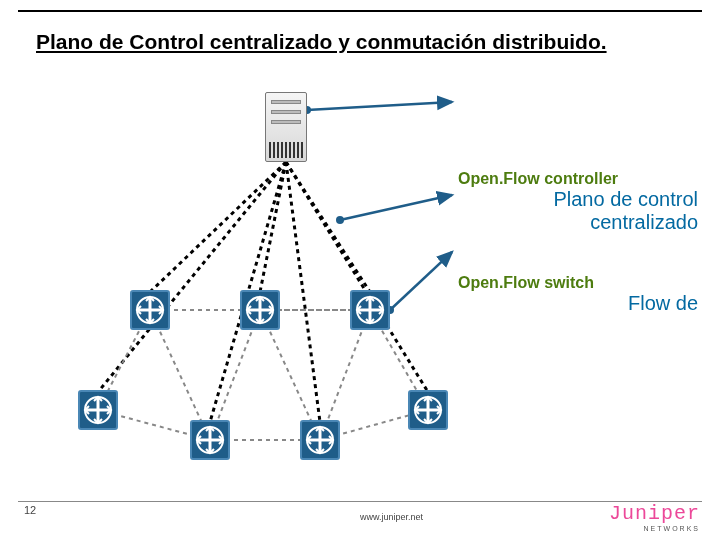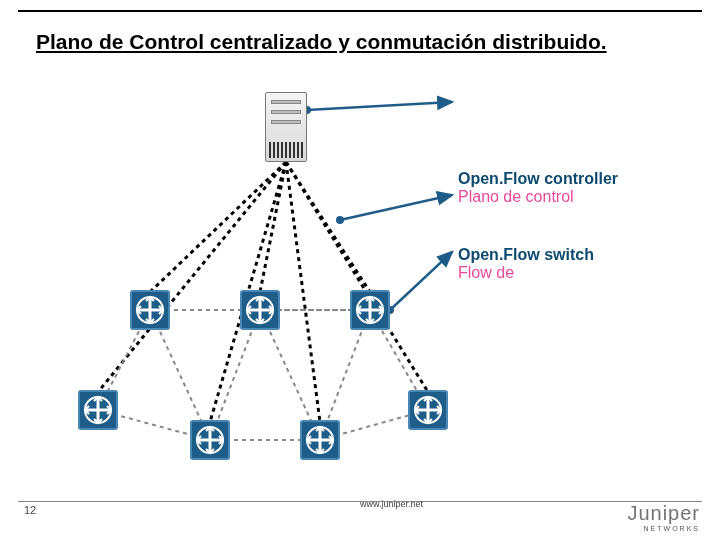--- a/index.html
+++ b/index.html
@@ -11,28 +11,28 @@
   .svglayer { position: absolute; inset: 0; }
   .server { position: absolute; left: 265px; top: 12px; width: 42px; height: 70px; }
   .server .case { position: absolute; inset: 0; background: linear-gradient(#f5f5f5,#d8d8d8); border: 1px solid #777; border-radius: 2px; }
   .server .grill { position: absolute; left: 4px; right: 4px; bottom: 4px; height: 16px; background: repeating-linear-gradient(90deg,#333 0 2px,#ddd 2px 4px); }
   .server .slot { position: absolute; left: 6px; right: 6px; height: 4px; background: #bbb; border: 1px solid #888; }
   .switch { position: absolute; width: 40px; height: 40px; }
   .switch .bg { position: absolute; inset: 0; background: #1f5d89; border: 2px solid #4a87b5; border-radius: 3px; }
   .switch svg { position: absolute; inset: 4px; }
   .annos { position: absolute; left: 458px; top: 90px; width: 240px; }
   .anno { margin-bottom: 40px; }
-  .anno .h { font-weight: bold; font-size: 16px; color: #0c4a6e; }
-  .anno .s { font-size: 16px; color: #ec4899; }
+  .anno .h { font-weight: bold; font-size: 16px; color: #4d7c0f; }
+  .anno .s { font-size: 20px; color: #0369a1; text-align: right; }
   .footerbar { position: absolute; bottom: 38px; left: 18px; right: 18px; height: 1px; background: #888; }
   .pageno { position: absolute; bottom: 24px; left: 24px; font-size: 11px; color: #444; }
   .copy { position: absolute; bottom: 14px; left: 200px; font-size: 9px; color: #444; }
-  .url { position: absolute; bottom: 31px; left: 360px; font-size: 9px; color: #444; }
+  .url { position: absolute; bottom: 18px; left: 360px; font-size: 9px; color: #444; }
   .logo { position: absolute; bottom: 8px; right: 20px; text-align: right; }
-  .logo .big { font-size: 20px; letter-spacing: 1px; font-weight: 300; color: #737373; font-family: Liberation Sans, sans-serif; text-align: center; }
+  .logo .big { font-size: 20px; letter-spacing: 1px; font-weight: 300; color: #ec4899; font-family: Liberation Mono, monospace; text-align: center; }
   .logo .small { font-size: 7px; letter-spacing: 2px; color: #555; }
 </style>
 </head>
 <body>
 
 <div class="slide">
   <div class="topbar"></div>
   <div class="title">Plano de Control centralizado y conmutación distribuido.</div>
 
   <div class="diagram">
@@ -136,20 +136,21 @@
             <path d="M16 4 L16 28 M4 16 L28 16" stroke="#fff" stroke-width="3"></path>
             <path d="M12 7 L16 3 L20 7 M12 25 L16 29 L20 25 M7 12 L3 16 L7 20 M25 12 L29 16 L25 20" stroke="#fff" stroke-width="2" fill="none"></path>
           </svg>
         </div>
       </div>
 
     <div class="annos">
       <div class="anno">
         <div class="h">Open.Flow controller</div>
         <div class="s">Plano de control</div>
+        <div class="s">centralizado</div>
       </div>
       <div class="anno">
         <div class="h">Open.Flow switch</div>
         <div class="s">Flow de</div>
       </div>
     </div>
   </div>
 
   <div class="footerbar"></div>
   <div class="pageno">12</div>

